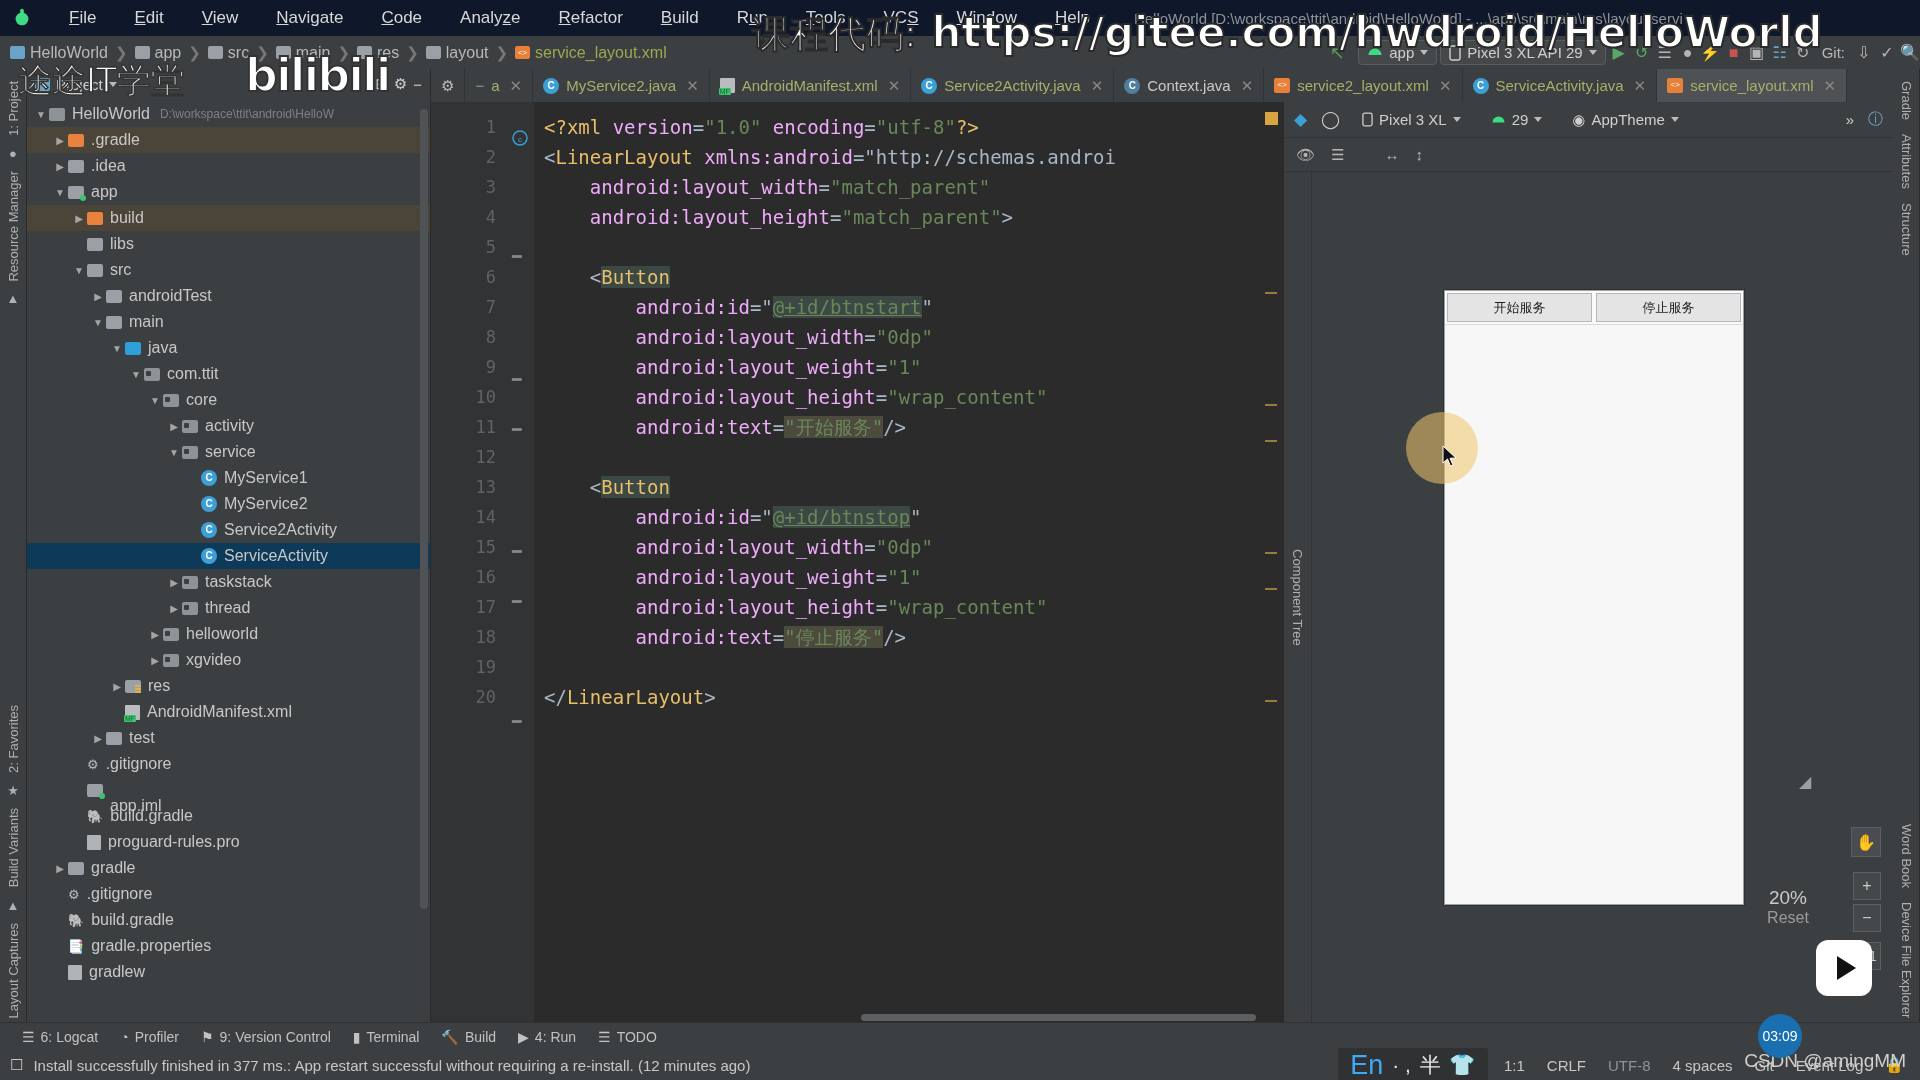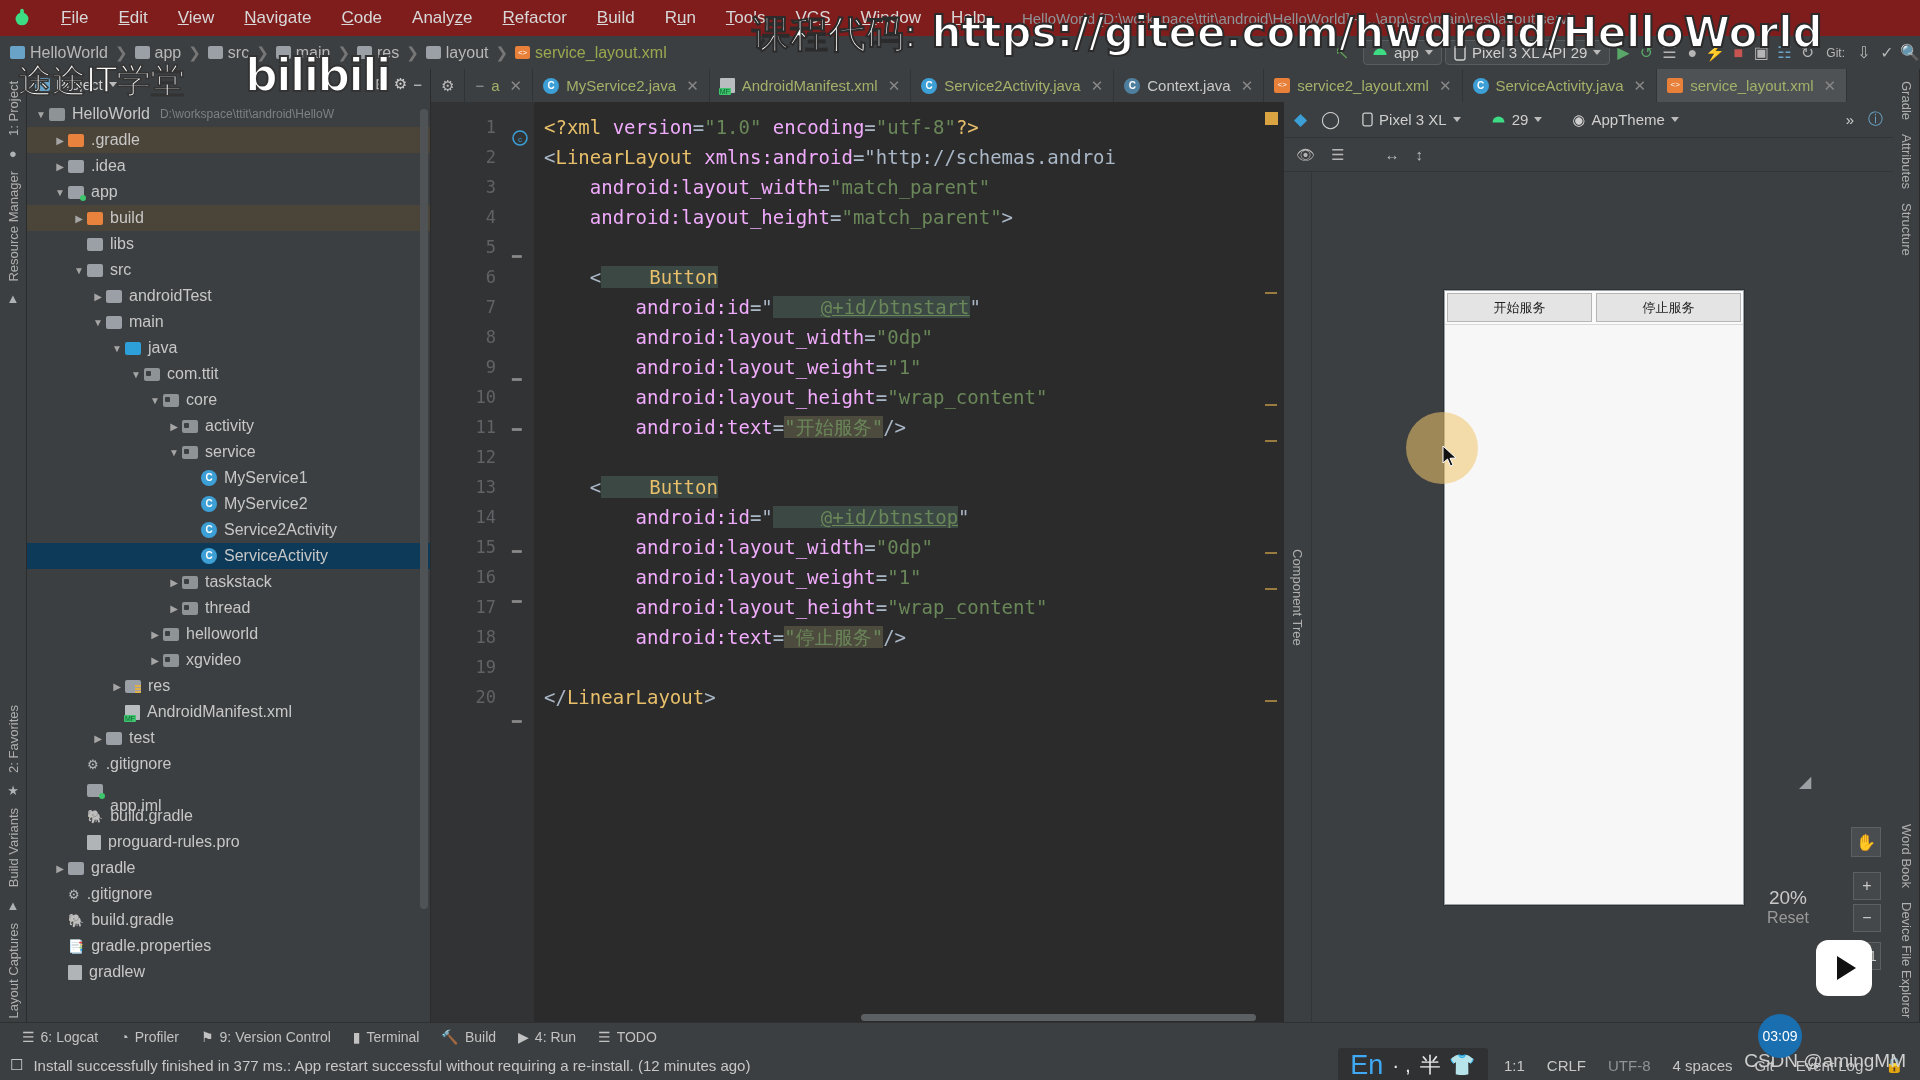--- a/index.html
+++ b/index.html
@@ -10,22 +10,22 @@
   }
   #root {
     position: relative; width: 1920px; height: 1080px;
     background: #3c3f41; color: #bbbbbb;
     display: flex; flex-direction: column;
   }
 
   
   #menubar {
     height: 36px; display: flex; align-items: center;
-    padding-left: 8px; gap: 8px;
-    background: #7f1d1d; font-size: 17px; color: #d6d6d6;
+    padding-left: 8px; gap: 16px;
+    background: #0f172a; font-size: 17px; color: #d6d6d6;
   }
   #menubar .logo {
     width: 28px; height: 28px; display: flex; align-items: center;
     justify-content: center; margin-right: 6px;
   }
   #menubar .mi {
     padding: 3px 11px; white-space: nowrap; color: #d8d8d8;
   }
   #menubar .mi u { text-decoration: underline; }
 
@@ -113,21 +113,21 @@
   #marks { width: 28px; background: #313335; position: relative; flex: 0 0 28px; }
   #marks .m { position: absolute; left: 6px; width: 14px; height: 14px; }
   #code { flex: 1; position: relative; overflow: hidden; padding: 10px 0 0 10px;
           font-family: "DejaVu Sans Mono", monospace; font-size: 19px; line-height: 30px; color: #a9b7c6; white-space: pre; }
   #code .ln { height: 30px; }
   .k-tag { color: #e8bf6a; }
   .k-attr { color: #f0abfc; }
   .k-str { color: #6a8759; }
   .k-pi { color: #e8bf6a; }
   .k-id { color: #6a8759; text-decoration: underline; }
-  .hl-box { background: #3b4844; padding-left: 48px; }
+  .hl-box { background: #3b4844; }
   .hl-btn { background: #4d4a3e; }
   #scroll-h { position: absolute; left: 75px; right: 0; bottom: 0px; height: 10px; }
   #scroll-h .thumb { position: absolute; left: 355px; width: 395px; top: 2px; height: 7px; background: #5c6062; border-radius: 4px; }
   #code-right-marks { width: 30px; background: #2b2b2b; position: relative; flex: 0 0 30px; }
   #code-right-marks .dash { position: absolute; right: 6px; width: 12px; height: 2px; background: #9a7b3f; }
   #code-right-marks .sq { position: absolute; right: 5px; top: 10px; width: 13px; height: 13px; background: #d9a441; }
 
   
   #preview-pane { width: 610px; flex: 0 0 610px; background: #3c3f41; display: flex; flex-direction: column; border-left: 1px solid #2b2b2b; }
   #prev-toolbar { height: 36px; display: flex; align-items: center; gap: 14px; padding: 0 10px; font-size: 15px; color: #cfcfcf; border-bottom: 1px solid #323436; }
@@ -259,21 +259,21 @@
     </span>
     <span class="tb-icon" style="color:#59a869;">▶</span>
     <span class="tb-icon" style="color:#59a869;">↺</span>
     <span class="tb-icon">☰</span>
     <span class="tb-icon">●</span>
     <span class="tb-icon" style="color:#59a869;">⚡</span>
     <span class="tb-icon" style="color:#c75450;">■</span>
     <span class="tb-icon">▣</span>
     <span class="tb-icon" style="color:#6aa3c8;">☷</span>
     <span class="tb-icon">↻</span>
-    <span style="margin:0 6px;font-size:12px;">Git:</span>
+    <span style="margin:0 6px;font-size:15px;">Git:</span>
     <span class="tb-icon">⇩</span>
     <span class="tb-icon">✓</span>
     <span class="tb-icon">🔍</span>
   </div>
 
   <div id="main">
 
     <div class="rail">
       <span class="vtext">1: Project</span>
       <span class="ic">●</span>

